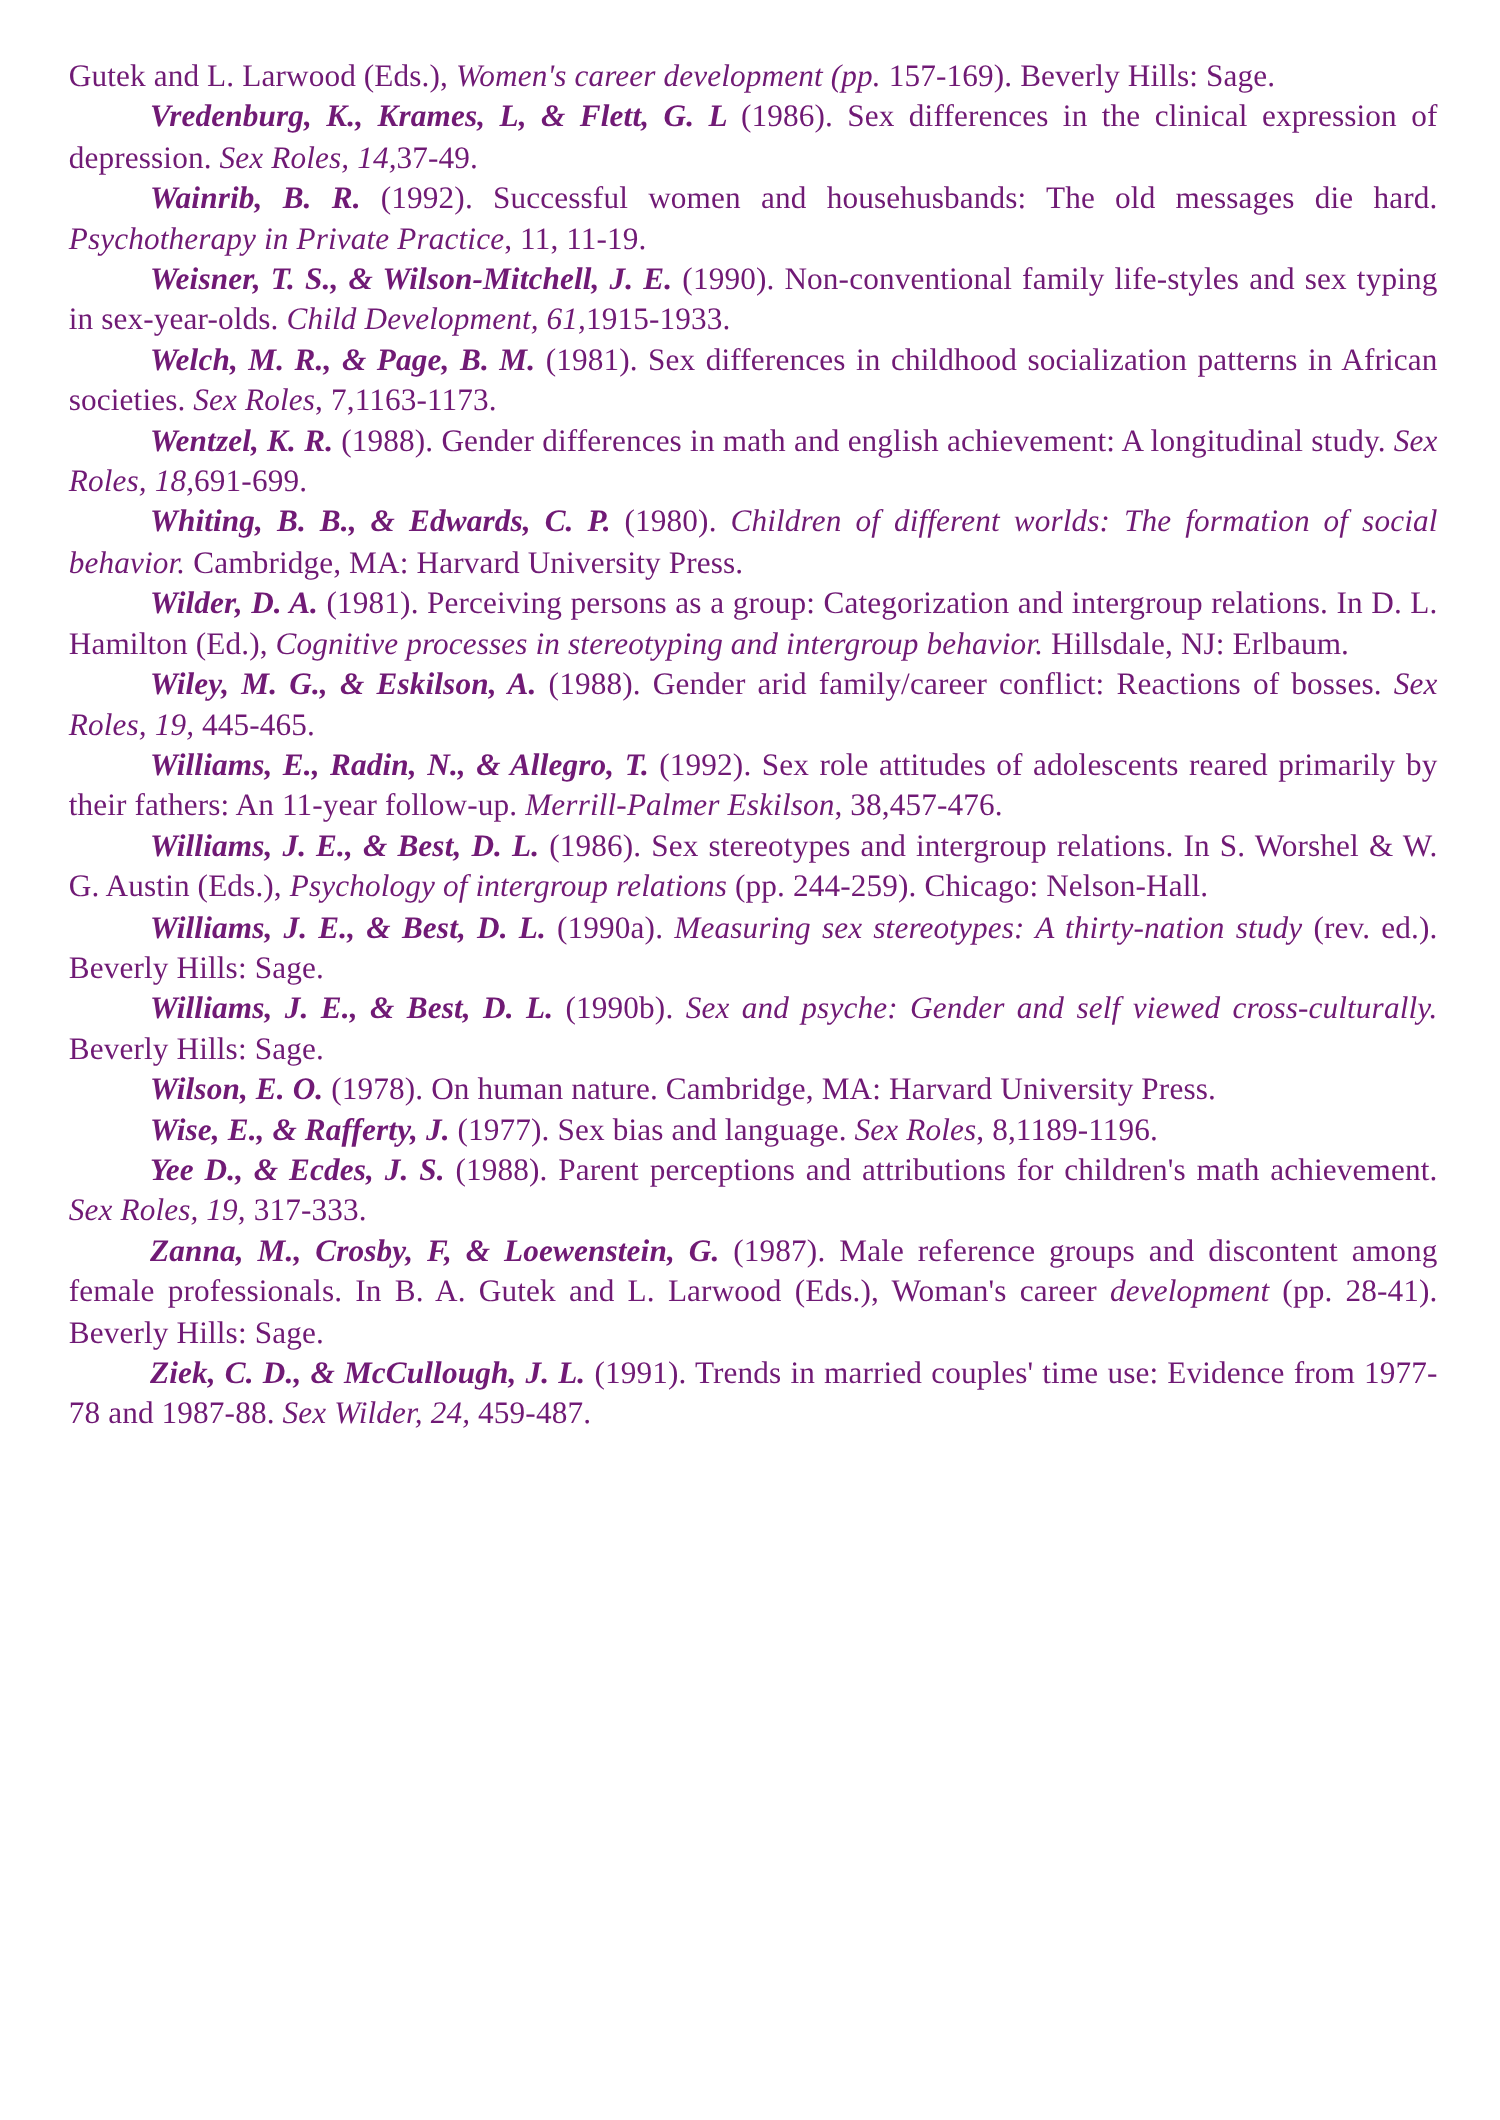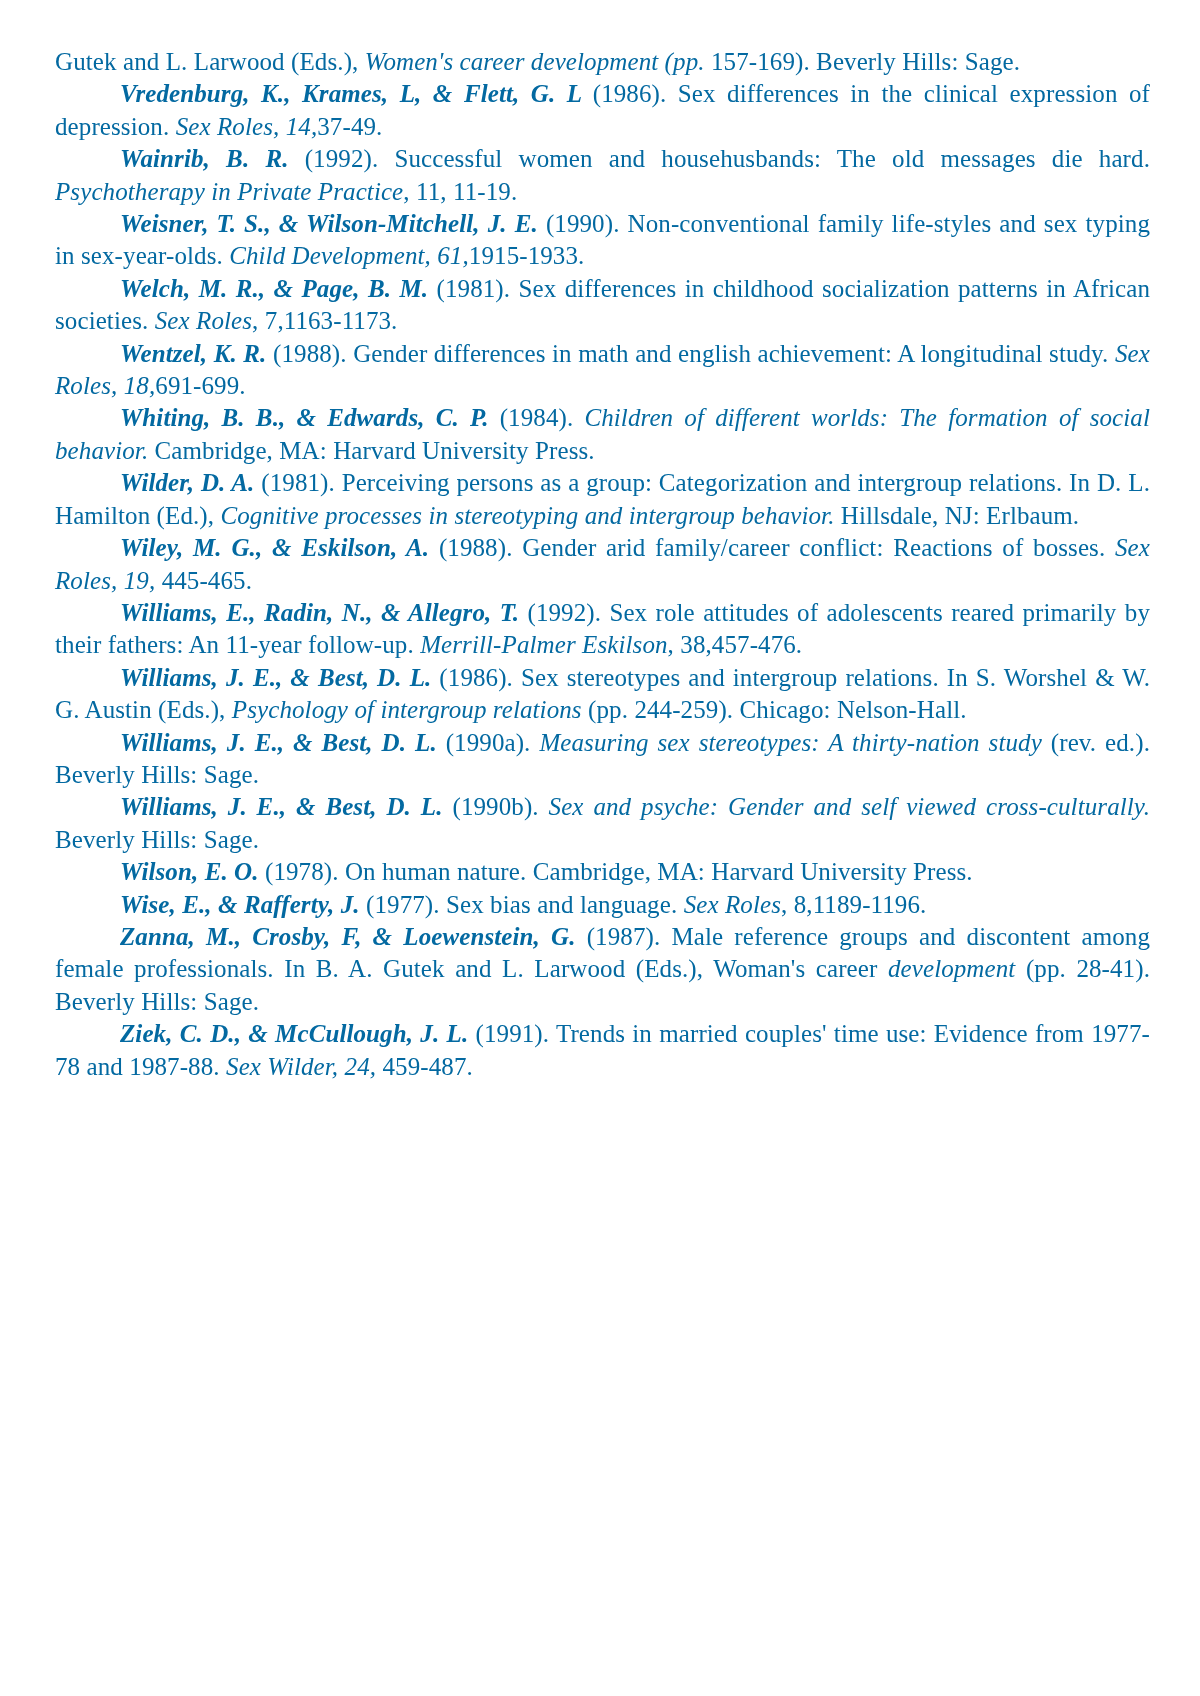--- a/index.html
+++ b/index.html
@@ -16,43 +16,44 @@
     padding: 46px 50px 0 55px;
     overflow: hidden;
   }
   .refs p {
     margin: 0;
     text-align: justify;
     text-indent: 65px;
     font-family: "Liberation Serif", "DejaVu Serif", serif;
     font-size: 25px;
     line-height: 32.4px;
-    color: #0369a1;
+    color: #701a75;
     letter-spacing: 0.1px;
   }
   .refs p.noindent { text-indent: 0; }
   .refs .b { font-weight: bold; font-style: italic; }
   .refs .i { font-style: italic; }
 </style>
 </head>
 <body>
 
 <div class="page">
   <div class="refs">
       <p class="noindent"><span>Gutek and L. Larwood (Eds.), </span><span class="i">Women's career development (pp. </span><span>157-169). Beverly Hills: Sage.</span></p>
       <p><span class="b">Vredenburg, K., Krames, L, &amp; Flett, G. L </span><span>(1986). Sex differences in the clinical expression of depression. </span><span class="i">Sex Roles, 14,</span><span>37-49.</span></p>
       <p><span class="b">Wainrib, B. R. </span><span>(1992). Successful women and househusbands: The old messages die hard. </span><span class="i">Psychotherapy in Private Practice</span><span>, 11, 11-19.</span></p>
       <p><span class="b">Weisner, T. S., &amp; Wilson-Mitchell, J. E. </span><span>(1990). Non-conventional family life-styles and sex typing in sex-year-olds. </span><span class="i">Child Development, 61,</span><span>1915-1933.</span></p>
       <p><span class="b">Welch, M. R., &amp; Page, B. M. </span><span>(1981). Sex differences in childhood socialization patterns in African societies. </span><span class="i">Sex Roles</span><span>, 7,1163-1173.</span></p>
       <p><span class="b">Wentzel, K. R. </span><span>(1988). Gender differences in math and english achievement: A longitudinal study. </span><span class="i">Sex Roles, 18,</span><span>691-699.</span></p>
-      <p><span class="b">Whiting, B. B., &amp; Edwards, C. P. </span><span>(1984). </span><span class="i">Children of different worlds: The formation of social behavior.</span><span> Cambridge, MA: Harvard University Press.</span></p>
+      <p><span class="b">Whiting, B. B., &amp; Edwards, C. P. </span><span>(1980). </span><span class="i">Children of different worlds: The formation of social behavior.</span><span> Cambridge, MA: Harvard University Press.</span></p>
       <p><span class="b">Wilder, D. A. </span><span>(1981). Perceiving persons as a group: Categorization and intergroup relations. In D. L. Hamilton (Ed.), </span><span class="i">Cognitive processes in stereotyping and intergroup behavior.</span><span> Hillsdale, NJ: Erlbaum.</span></p>
       <p><span class="b">Wiley, M. G., &amp; Eskilson, A. </span><span>(1988). Gender arid family/career conflict: Reactions of bosses. </span><span class="i">Sex Roles, 19,</span><span> 445-465.</span></p>
       <p><span class="b">Williams, E., Radin, N., &amp; Allegro, T. </span><span>(1992). Sex role attitudes of adolescents reared primarily by their fathers: An 11-year follow-up. </span><span class="i">Merrill-Palmer Eskilson</span><span>, 38,457-476.</span></p>
       <p><span class="b">Williams, J. E., &amp; Best, D. L. </span><span>(1986). Sex stereotypes and intergroup relations. In S. Worshel &amp; W. G. Austin (Eds.), </span><span class="i">Psychology of intergroup relations</span><span> (pp. 244-259). Chicago: Nelson-Hall.</span></p>
       <p><span class="b">Williams, J. E., &amp; Best, D. L. </span><span>(1990a). </span><span class="i">Measuring sex stereotypes: A thirty-nation study</span><span> (rev. ed.). Beverly Hills: Sage.</span></p>
       <p><span class="b">Williams, J. E., &amp; Best, D. L. </span><span>(1990b). </span><span class="i">Sex and psyche: Gender and self viewed cross-culturally.</span><span> Beverly Hills: Sage.</span></p>
       <p><span class="b">Wilson, E. O. </span><span>(1978). On human nature. Cambridge, MA: Harvard University Press.</span></p>
       <p><span class="b">Wise, E., &amp; Rafferty, J. </span><span>(1977). Sex bias and language. </span><span class="i">Sex Roles</span><span>, 8,1189-1196.</span></p>
+      <p><span class="b">Yee D., &amp; Ecdes, J. S. </span><span>(1988). Parent perceptions and attributions for children's math achievement. </span><span class="i">Sex Roles, 19,</span><span> 317-333.</span></p>
       <p><span class="b">Zanna, M., Crosby, F, &amp; Loewenstein, G. </span><span>(1987). Male reference groups and discontent among female professionals. In B. A. Gutek and L. Larwood (Eds.), Woman's career </span><span class="i">development</span><span> (pp. 28-41). Beverly Hills: Sage.</span></p>
       <p><span class="b">Ziek, C. D., &amp; McCullough, J. L. </span><span>(1991). Trends in married couples' time use: Evidence from 1977-78 and 1987-88. </span><span class="i">Sex Wilder, 24,</span><span> 459-487.</span></p>
     </div>
 </div>
 
 </body></html>

